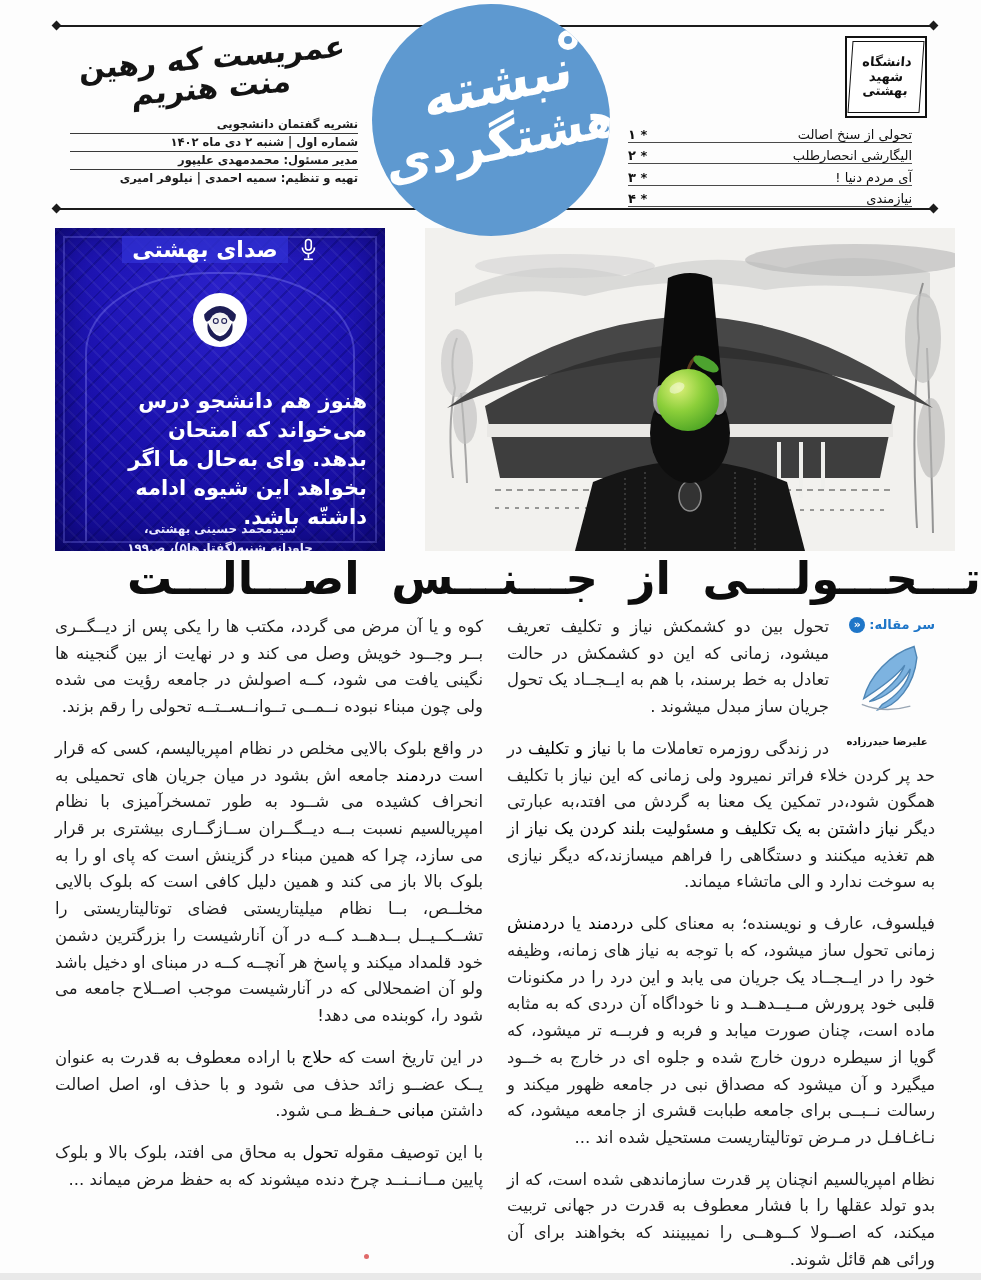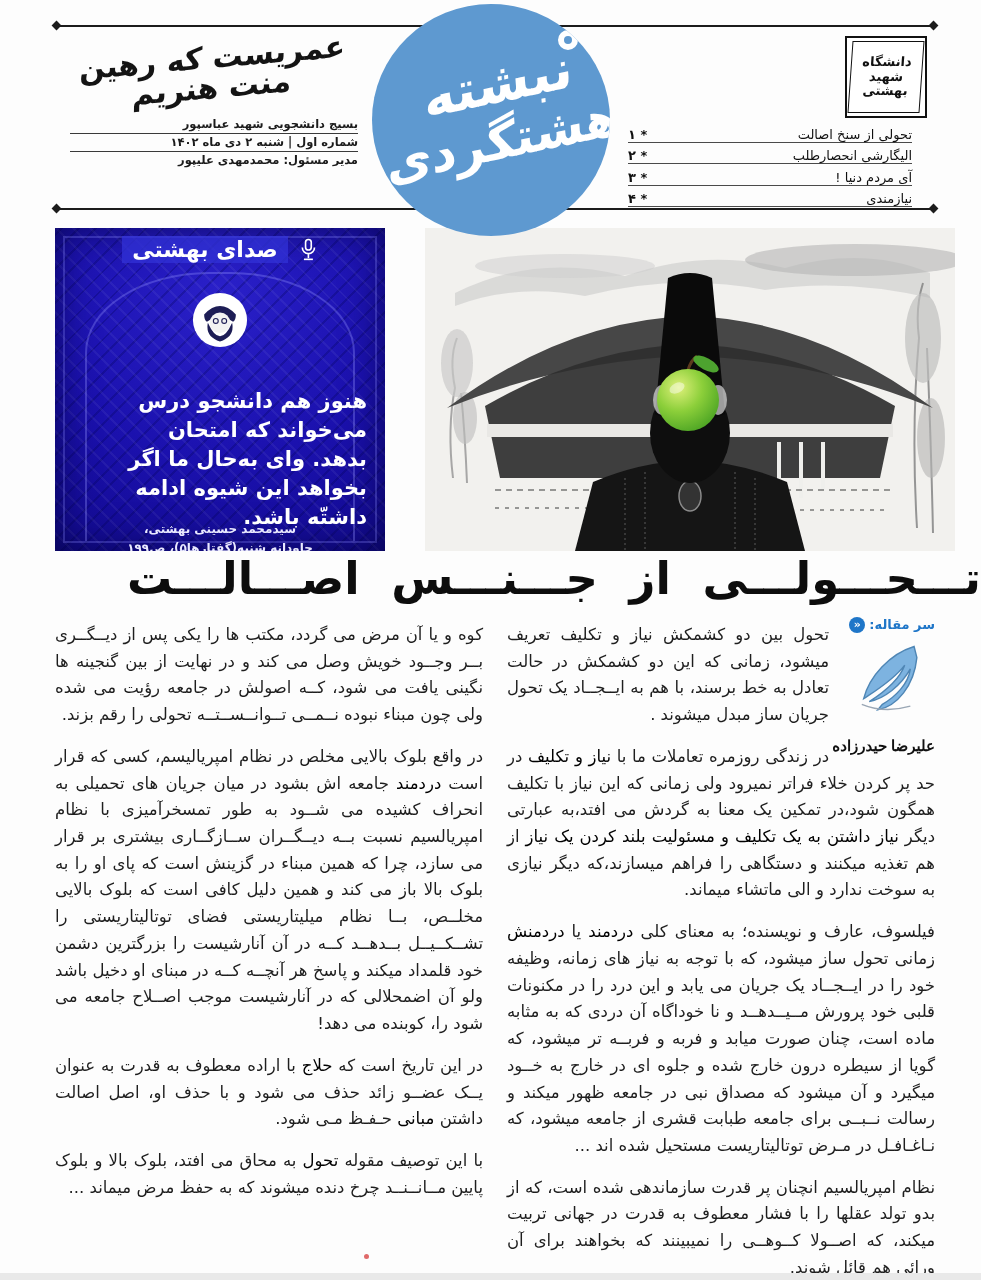--- a/index.html
+++ b/index.html
@@ -69,46 +69,47 @@
   
   .scene{position:absolute;left:425px;top:228px;width:530px;height:323px;background:#f2f1ee;}
 
   
   .headline{position:absolute;left:0;top:552px;width:100%;font-size:45px;font-weight:bold;
     color:#0d0d0d;direction:rtl;word-spacing:16px;letter-spacing:0;}
 
   
   .cols{position:absolute;left:55px;top:614px;width:880px;display:flex;gap:24px;direction:rtl;}
   .col{width:428px;direction:rtl;text-align:justify;font-size:16.5px;line-height:1.62;color:#1e1e1e;}
-  .col p{margin:8px 0 15px 0;}
+  .col p{margin:0 0 15px 0;}
   .col b{font-weight:normal;color:#000;}
 
   .editorial-box{float:right;width:96px;margin:0 0 6px 10px;text-align:center;}
   .editorial-label{display:flex;direction:rtl;align-items:center;justify-content:flex-start;gap:4px;
     color:#1f76c8;font-weight:bold;font-size:13px;margin-bottom:4px;}
   .editorial-chevron{width:16px;height:16px;border-radius:50%;background:#1f76c8;color:#fff;font-size:11px;font-weight:bold;
     display:flex;align-items:center;justify-content:center;line-height:1;}
-  .author-name{font-size:15px;font-weight:bold;color:#111;margin-top:2px;white-space:nowrap;font-family:Liberation Serif, serif;}
+  .author-name{font-size:10px;font-weight:bold;color:#111;margin-top:2px;white-space:nowrap;}
 
   .red-dot{position:absolute;left:364px;top:1254px;width:5px;height:5px;border-radius:50%;background:#e06a6a;}
   .bottom-strip{position:absolute;left:0;bottom:0;width:100%;height:7px;background:#e9e9e9;}
 </style>
 </head>
 <body>
 
 <div class="page">
 
   <div class="h-rule rule-top"></div>
 
   <div class="masthead">عمریست که رهین منت هنریم</div>
 
   <div class="info-block">
-    <div class="info-line">بسیج دانشجویی شهید عباسپور</div>
+    <div class="info-line">نشریه گفتمان دانشجویی</div>
     <div class="info-line">شماره اول | شنبه ۲ دی ماه ۱۴۰۲</div>
     <div class="info-line">مدیر مسئول: محمدمهدی علیپور</div>
+    <div class="info-line">تهیه و تنظیم: سمیه احمدی | نیلوفر امیری</div>
   </div>
 
   <div class="logo-circle">
     <span class="ring"></span>
     <span class="l1">نبشته</span>
     <span class="l2">هشتگردی</span>
   </div>
 
   <div class="uni-logo">
     <div class="inner">دانشگاه

